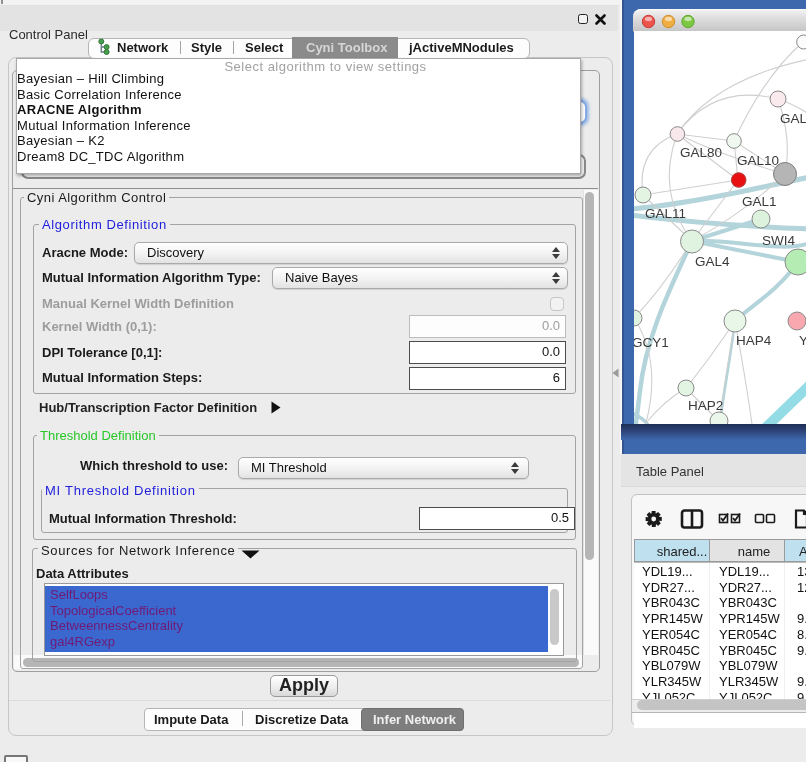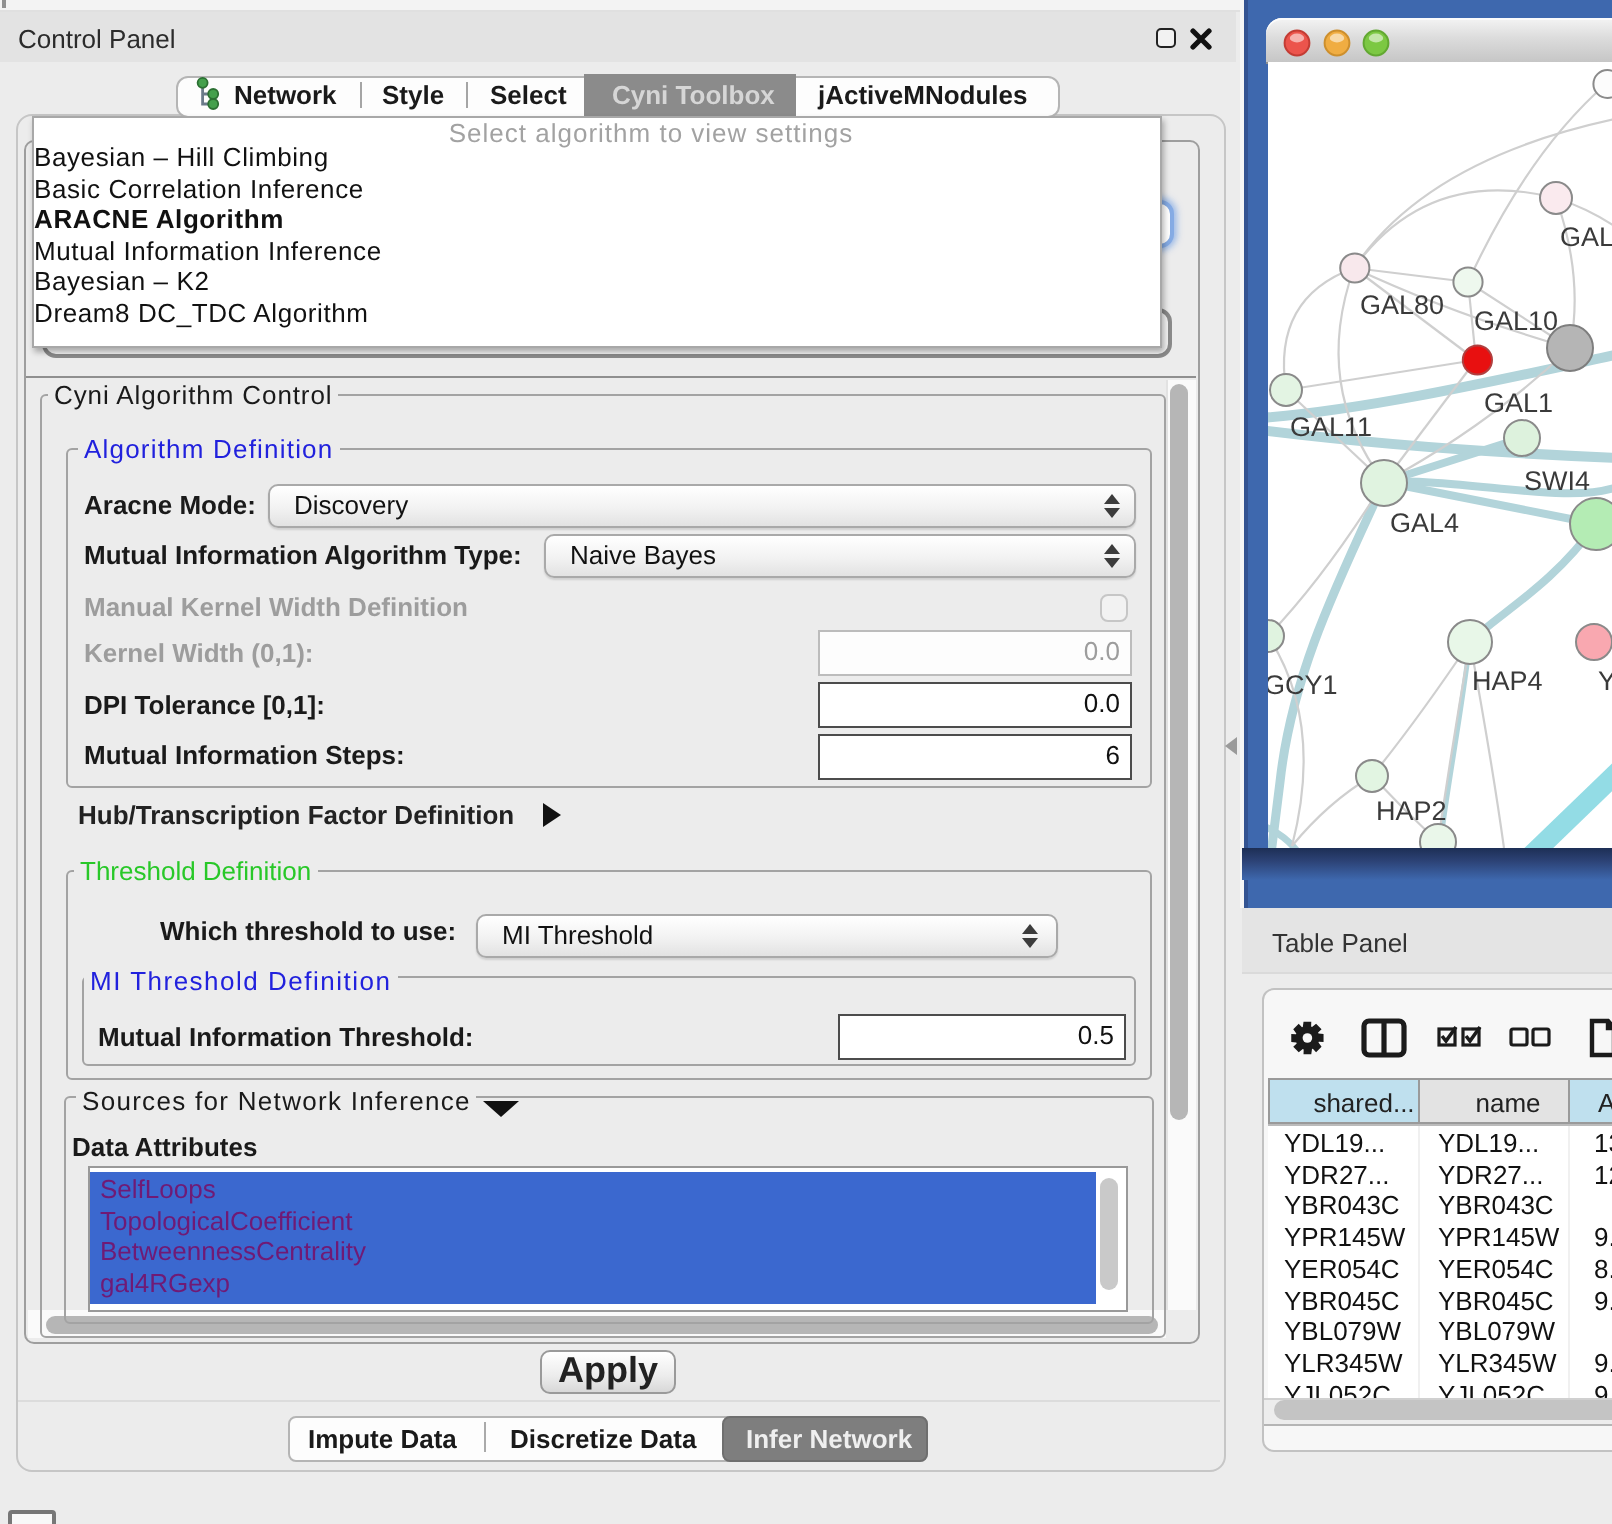--- a/index.html
+++ b/index.html
@@ -25,21 +25,21 @@
   .grp{position:absolute;border:1px solid #a3a3a3;border-radius:3px;}
   .gtitle{position:absolute;background:#ececec;padding:0 3px;font-size:13px;line-height:13px;}
 </style>
 </head>
 <body>
 
 <div class="abs" style="left:0;top:0;width:621px;height:762px;background:#ececec;"></div>
 <div class="abs" style="left:0;top:0;width:621px;height:5px;background:#f3f3f3;border-bottom:1px solid #e0e0e0;"></div>
 <div class="abs" style="left:1px;top:0;width:2px;height:4px;background:#909090;"></div>
 <div class="abs" style="left:0;top:6px;width:618px;height:25px;background:#e3e3e3;"></div>
-<div class="abs r13" style="left:9px;top:12px;color:#2b2b2b;">Control Panel</div>
+<div class="abs r13" style="left:9px;top:27px;color:#2b2b2b;">Control Panel</div>
 
 <div class="abs" style="left:578px;top:14px;width:8px;height:8px;border:1.6px solid #222;border-radius:2.5px;background:#f2f2f2;"></div>
 <svg class="abs" style="left:595px;top:14px;" width="11" height="11" viewBox="0 0 11 11">
   <path d="M1.5 1.5 L9.5 9.5 M9.5 1.5 L1.5 9.5" stroke="#111" stroke-width="2.6" stroke-linecap="round"></path>
 </svg>
 
 <div class="abs" style="left:8px;top:57px;width:603px;height:677px;background:#ececec;border:1px solid #c6c6c6;border-radius:8px;"></div>
 <div class="abs" style="left:9px;top:700px;width:601px;height:1px;background:#dcdcdc;"></div>
 
 <div class="abs" style="left:12px;top:70px;width:586px;height:600px;border:1px solid #9e9e9e;border-radius:5px;background:#ececec;"></div>
@@ -111,21 +111,21 @@
   <span class="spin" style="right:9px;top:4px;">
       <span class="up"></span>
       <span class="dn"></span>
     </span>
 </div>
 
 <div class="grp" style="left:41px;top:488px;width:525px;height:43px;"></div>
 <div class="gtitle" style="left:42px;top:484px;color:#2121dd;letter-spacing:0.75px;">MI Threshold Definition</div>
 
 <div class="abs b13" style="left:49px;top:511px;">Mutual Information Threshold:</div>
-<div class="tf" style="left:419px;top:507px;width:142px;height:21px;border:1px solid #4c4c4c;">
+<div class="tf" style="left:419px;top:507px;width:142px;height:21px;border:1px solid #4c4c4c;padding-left:12px;">
     <span style="color:#111;">0.5</span>
   </div>
 
 <div class="grp" style="left:32px;top:548px;width:543px;height:112px;"></div>
 <div class="gtitle r13" style="left:38px;top:544px;letter-spacing:0.65px;">Sources for Network Inference</div>
 <svg class="abs" style="left:241px;top:550px;" width="19" height="9" viewBox="0 0 19 9">
     <path d="M0.5 0.5 L18.5 0.5 L9.5 8.5 Z" fill="#111"></path>
   </svg>
 
 <div class="abs b13" style="left:36px;top:566px;">Data Attributes</div>
@@ -281,21 +281,21 @@
   </g>
 </svg>
 
 <div class="abs" style="left:634px;top:539px;width:172px;height:23px;background:#bfe0ee;border:1px solid #9a9a9a;border-right:none;box-sizing:border-box;"></div>
 <div class="abs" style="left:709px;top:539px;width:75px;height:23px;background:#e3e3e3;border:1px solid #9a9a9a;border-right:none;box-sizing:border-box;"></div>
 <div class="abs" style="left:784px;top:539px;width:22px;height:23px;background:#bfe0ee;border:1px solid #9a9a9a;border-right:none;box-sizing:border-box;"></div>
 <div class="abs r13" style="left:640px;top:544px;width:84px;text-align:center;color:#222;">shared...</div>
 <div class="abs r13" style="left:712px;top:544px;width:84px;text-align:center;color:#222;">name</div>
 <div class="abs r13" style="left:799px;top:544px;color:#222;">A</div>
 
-<div class="abs" style="left:634px;top:562px;width:172px;height:137px;background:#fff;overflow:hidden;">
+<div class="abs" style="left:634px;top:562px;width:172px;height:166px;background:#fff;overflow:hidden;">
   <div style="position:absolute;left:75px;top:0;width:1px;height:137px;background:#f0f0f0;"></div>
   <div style="position:absolute;left:150px;top:0;width:1px;height:137px;background:#f0f0f0;"></div>
   <div style="position:absolute;left:8px;top:2px;font-size:13px;color:#111;line-height:15.7px;">YDL19...<br>YDR27...<br>YBR043C<br>YPR145W<br>YER054C<br>YBR045C<br>YBL079W<br>YLR345W<br>YJL052C</div>
   <div style="position:absolute;left:85px;top:2px;font-size:13px;color:#111;line-height:15.7px;">YDL19...<br>YDR27...<br>YBR043C<br>YPR145W<br>YER054C<br>YBR045C<br>YBL079W<br>YLR345W<br>YJL052C</div>
   <div style="position:absolute;left:163px;top:2px;font-size:13px;color:#111;line-height:15.7px;">13<br>12<br>&nbsp;<br>9.<br>8.<br>9.<br>&nbsp;<br>9.<br>9.</div>
 </div>
 <div class="abs" style="left:634px;top:562px;width:172px;height:1px;background:#bbb;"></div>
 
 <div class="abs" style="left:632px;top:699px;width:174px;height:13px;background:#ededed;border-top:1px solid #d0d0d0;"></div>
 <div class="abs" style="left:637px;top:700px;width:169px;height:10px;background:#c4c4c4;border-radius:5px 0 0 5px;"></div>

